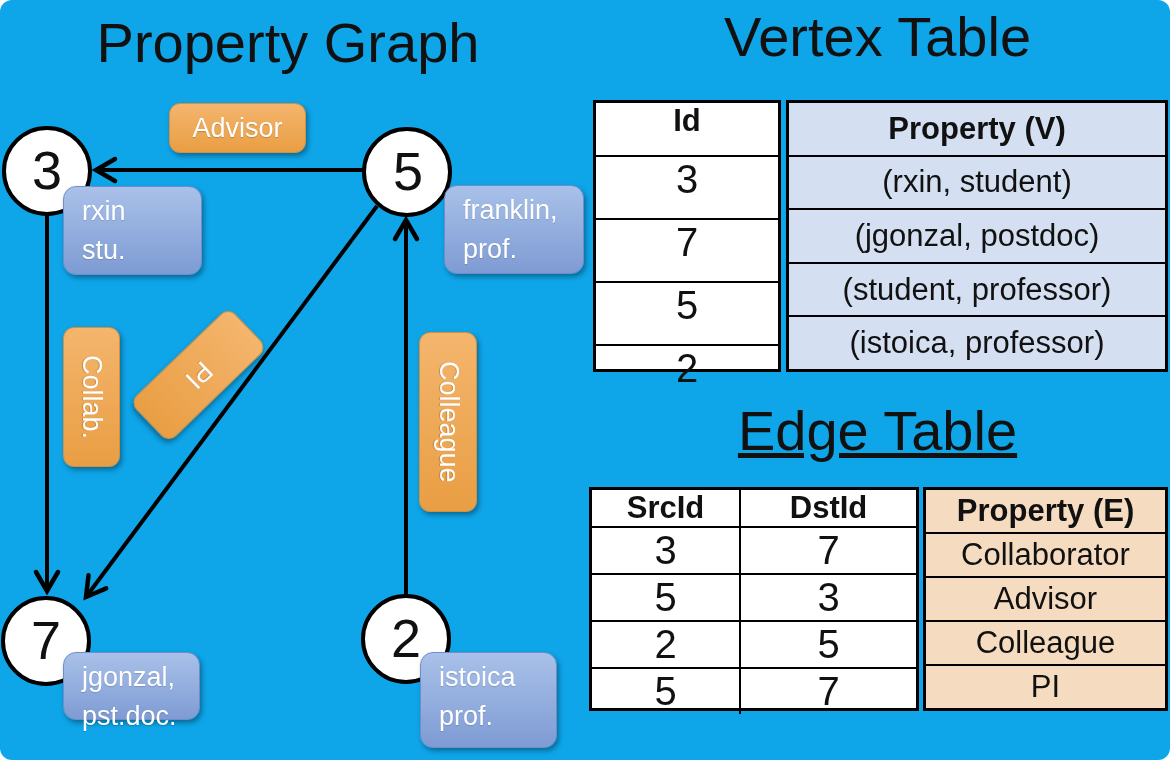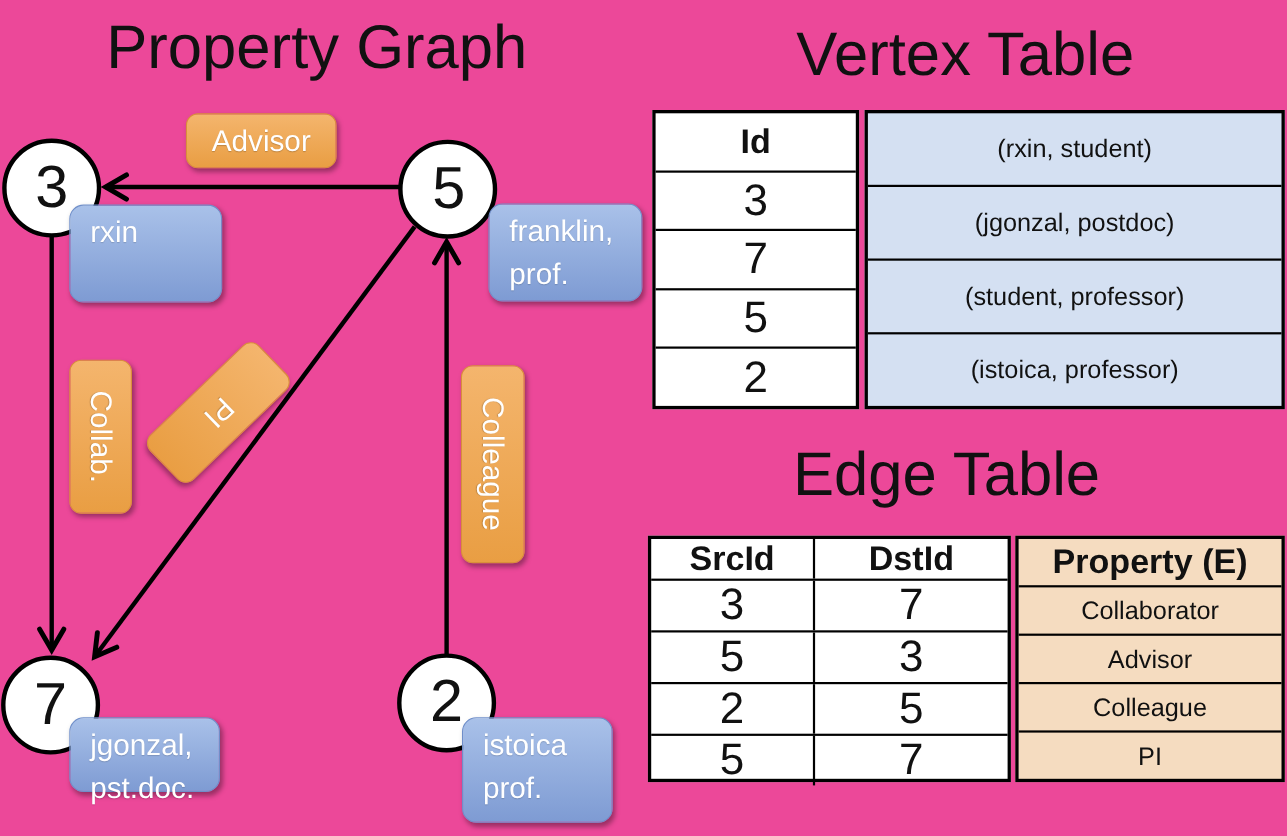--- a/index.html
+++ b/index.html
@@ -1,27 +1,27 @@
 <!DOCTYPE html>
 <html><head>
 <meta charset="utf-8">
 <style>
   html,body{margin:0;padding:0;background:#fff;}
   #stage{
-    position:relative;width:1170px;height:760px;background:#ec4899;
-    font-family:"Liberation Sans", sans-serif;overflow:hidden;
+    position:relative;width:1170px;height:760px;background:#0ea5e9;
+    font-family:"Liberation Sans", sans-serif;overflow:hidden;border-radius:12px;
   }
   
   .big-title{
     position:absolute;text-align:center;font-size:56px;font-weight:400;
     color:#111;letter-spacing:0px;line-height:1.05;
   }
   #pg-title{left:0;top:14px;width:576px;}
-  #vt-title{left:585px;top:20px;width:585px;}
-  #et-title{left:568px;top:402px;width:585px;}
+  #vt-title{left:585px;top:8px;width:585px;}
+  #et-title{left:585px;top:402px;width:585px;text-decoration:underline;}
 
   
   #graph-svg{position:absolute;left:0;top:0;}
   .node-id{
     position:absolute;transform:translate(-50%,-52%);
     font-size:54px;color:#111;font-weight:400;
   }
   .prop-box{
     position:absolute;border-radius:13px;
     background:linear-gradient(180deg,#a9c1e9 0%,#93add d 45%,#7e9bd3 100%);
@@ -44,24 +44,24 @@
   }
   .edge-label.vertical span{
     writing-mode:vertical-rl;text-orientation:mixed;white-space:nowrap;
   }
   
   .tbl{position:absolute;display:flex;}
   .panel{border:3px solid #000;display:flex;flex-direction:column;box-sizing:border-box;background:#fff;}
   .panel .trow{flex:1;display:flex;align-items:center;justify-content:center;}
   .panel .trow + .trow{border-top:2px solid #000;}
   .cell-num{font-size:40px;color:#111;}
-  .cell-txt{font-size:23px;color:#111;}
+  .cell-txt{font-size:31px;color:#111;}
   .hdr{font-size:31px;font-weight:700;color:#111;}
   #vt{left:593px;top:100px;width:575px;height:272px;gap:5px;}
-  #vt .id-panel{width:188px;}
+  #vt .id-panel{width:188px;gap:16px;}
   #vt .prop-panel{flex:1;background:#d4e0f2;}
   #et{left:589px;top:487px;width:579px;height:224px;gap:4px;}
   #et .ids-panel{width:330px;}
   #et .ids-panel .trow{align-items:stretch;padding:0;}
   #et .ids-panel .src,#et .ids-panel .dst{
     display:flex;align-items:center;justify-content:center;height:100%;box-sizing:border-box;
   }
   #et .ids-panel .src{width:149px;border-right:2px solid #000;}
   #et .ids-panel .dst{flex:1;}
   #et .prop-panel{flex:1;background:#f5dcc0;}
@@ -91,20 +91,21 @@
     <circle cx="406" cy="639" r="43" fill="#fff" stroke="#000" stroke-width="4"></circle>
   </svg>
 
   <div class="node-id" style="left:47px;top:171px">3</div>
   <div class="node-id" style="left:408px;top:172px">5</div>
   <div class="node-id" style="left:46px;top:641px">7</div>
   <div class="node-id" style="left:406px;top:639px">2</div>
 
   <div class="prop-box" style="left:63px;top:186px;width:139px;height:89px">
     <div>rxin</div>
+    <div>stu.</div>
   </div>
   <div class="prop-box" style="left:444px;top:185px;width:140px;height:89px">
     <div>franklin,</div>
     <div>prof.</div>
   </div>
   <div class="prop-box" style="left:63px;top:652px;width:137px;height:68px">
     <div>jgonzal,</div>
     <div>pst.doc.</div>
   </div>
   <div class="prop-box" style="left:420px;top:652px;width:137px;height:96px">
@@ -127,20 +128,21 @@
 
   <div id="vt" class="tbl">
     <div class="panel id-panel">
       <div class="trow hdr">Id</div>
       <div class="trow cell-num">3</div>
       <div class="trow cell-num">7</div>
       <div class="trow cell-num">5</div>
       <div class="trow cell-num">2</div>
     </div>
     <div class="panel prop-panel">
+      <div class="trow hdr">Property (V)</div>
       <div class="trow cell-txt">(rxin, student)</div>
       <div class="trow cell-txt">(jgonzal, postdoc)</div>
       <div class="trow cell-txt">(student, professor)</div>
       <div class="trow cell-txt">(istoica, professor)</div>
     </div>
   </div>
 
   <div id="et" class="tbl">
     <div class="panel ids-panel">
       <div class="trow">

